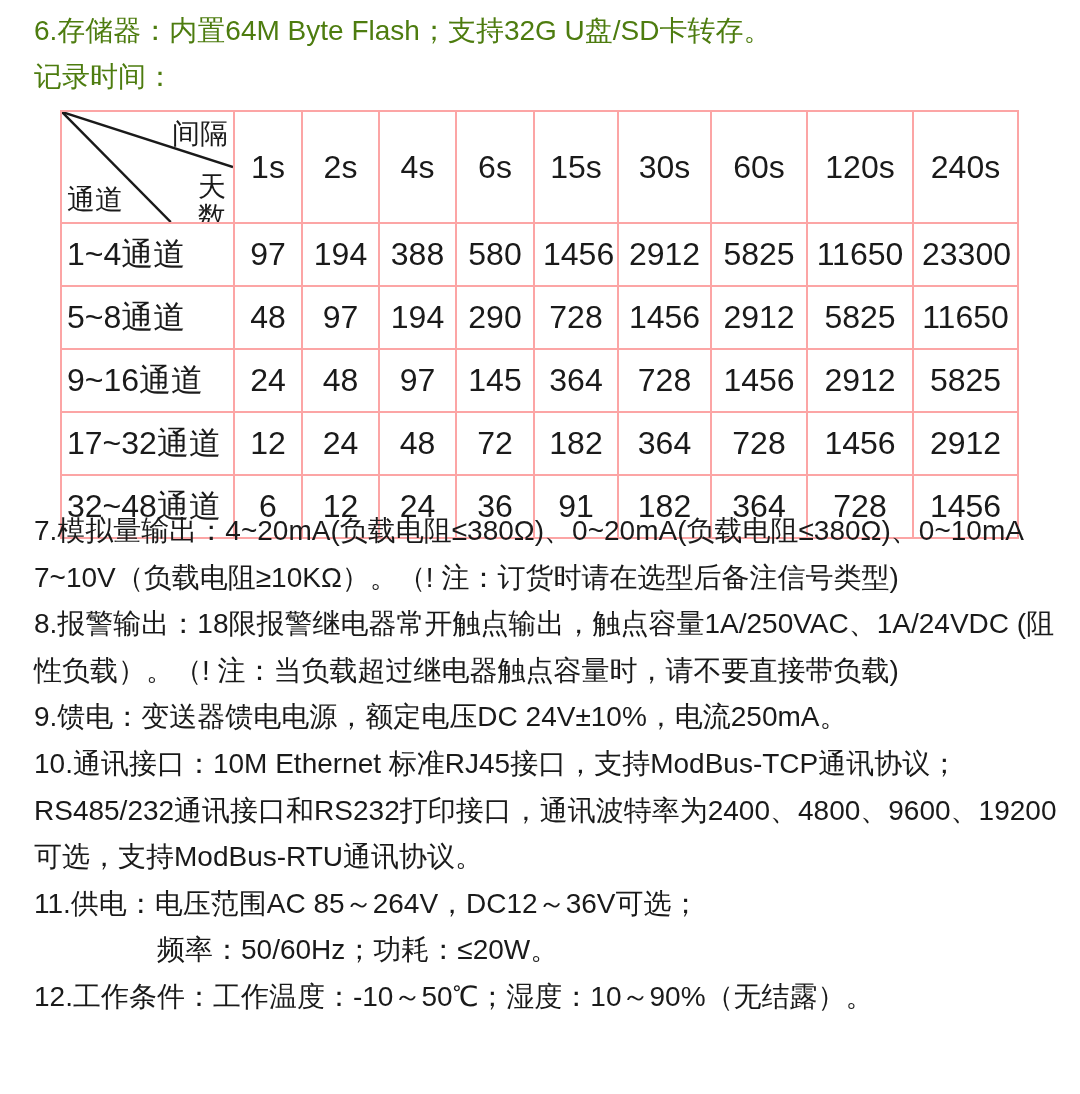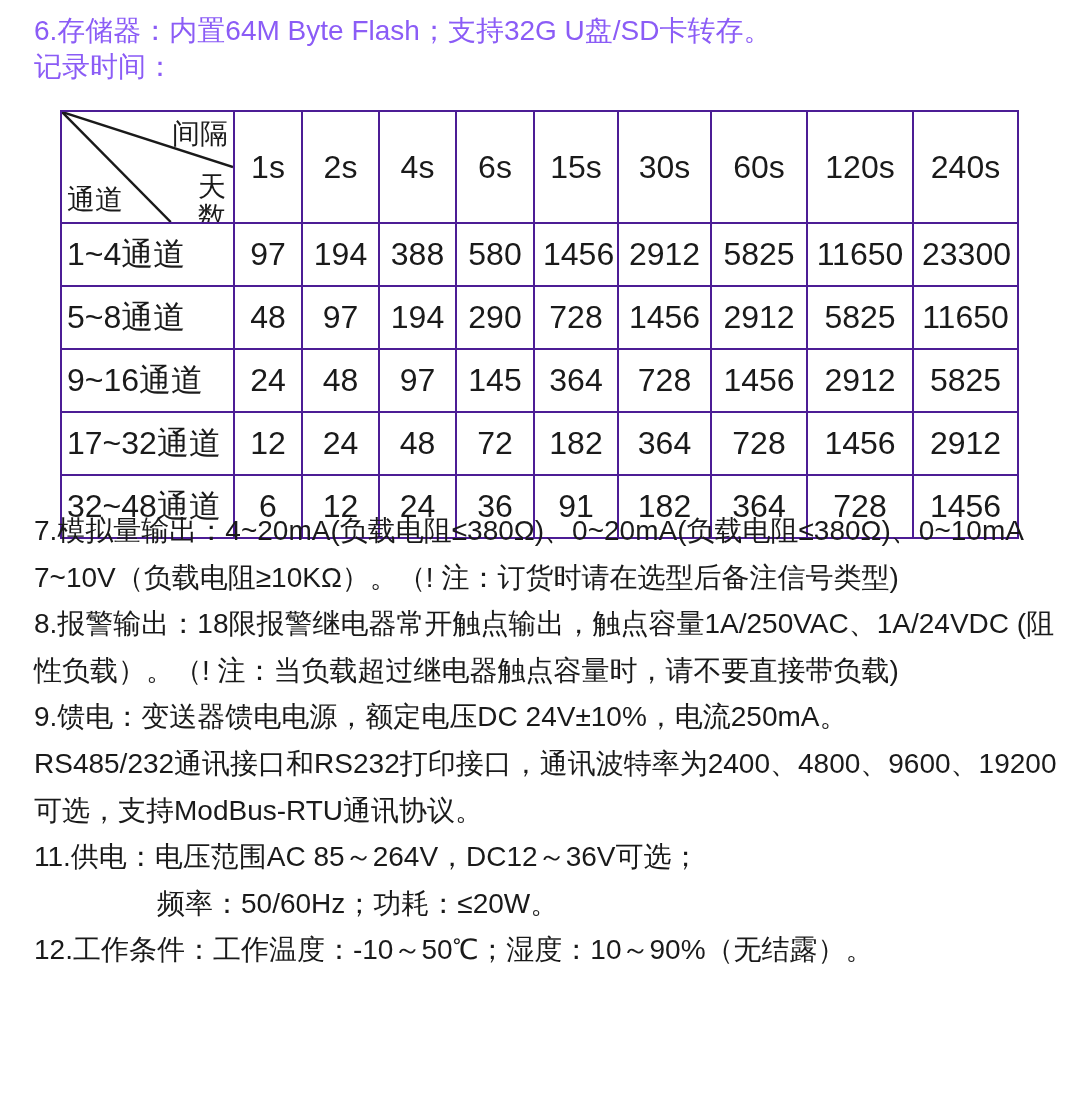--- a/index.html
+++ b/index.html
@@ -9,35 +9,35 @@
     height: 1094px;
     background: #ffffff;
     color: #1a1a1a;
     font-family: "Liberation Sans", sans-serif;
     overflow: hidden;
   }
   .text-line {
     white-space: nowrap;
     font-size: 28px;
     line-height: 46px;
-    color: #8b5cf6;
+    color: #4d7c0f;
   }
   .storage-line { position: absolute; left: 34px; top: 8px; }
-  .record-label { position: absolute; left: 34px; top: 44px; }
+  .record-label { position: absolute; left: 34px; top: 54px; }
 
   table.record-table {
     position: absolute;
     left: 60px;
     top: 110px;
     width: 957px;
     table-layout: fixed;
     border-collapse: collapse;
   }
   .record-table th, .record-table td {
-    border: 2px solid #4c1d95;
+    border: 2px solid #fca5a5;
     font-weight: normal;
     padding: 8px;
     overflow: hidden;
   }
   .record-table thead tr { height: 112px; }
   .record-table tbody tr { height: 63px; }
   .record-table th.col-h {
     font-size: 32px;
     text-align: center;
     vertical-align: middle;
@@ -188,20 +188,21 @@
       </tbody>
   </table>
 
   <div class="specs">
 
   <div class="spec-line">7.模拟量输出：4~20mA(负载电阻≤380Ω)、0~20mA(负载电阻≤380Ω)、0~10mA</div>
       <div class="spec-line">7~10V（负载电阻≥10KΩ）。（! 注：订货时请在选型后备注信号类型)</div>
       <div class="spec-line">8.报警输出：18限报警继电器常开触点输出，触点容量1A/250VAC、1A/24VDC (阻</div>
       <div class="spec-line">性负载）。（! 注：当负载超过继电器触点容量时，请不要直接带负载)</div>
       <div class="spec-line">9.馈电：变送器馈电电源，额定电压DC 24V±10%，电流250mA。</div>
+      <div class="spec-line">10.通讯接口：10M Ethernet 标准RJ45接口，支持ModBus-TCP通讯协议；</div>
       <div class="spec-line">RS485/232通讯接口和RS232打印接口，通讯波特率为2400、4800、9600、19200</div>
       <div class="spec-line">可选，支持ModBus-RTU通讯协议。</div>
       <div class="spec-line">11.供电：电压范围AC 85～264V，DC12～36V可选；</div>
       <div class="spec-line" style="padding-left: 123px;">频率：50/60Hz；功耗：≤20W。</div>
       <div class="spec-line">12.工作条件：工作温度：-10～50℃；湿度：10～90%（无结露）。</div>
     </div>
 
 </div>
 
 </body></html>

